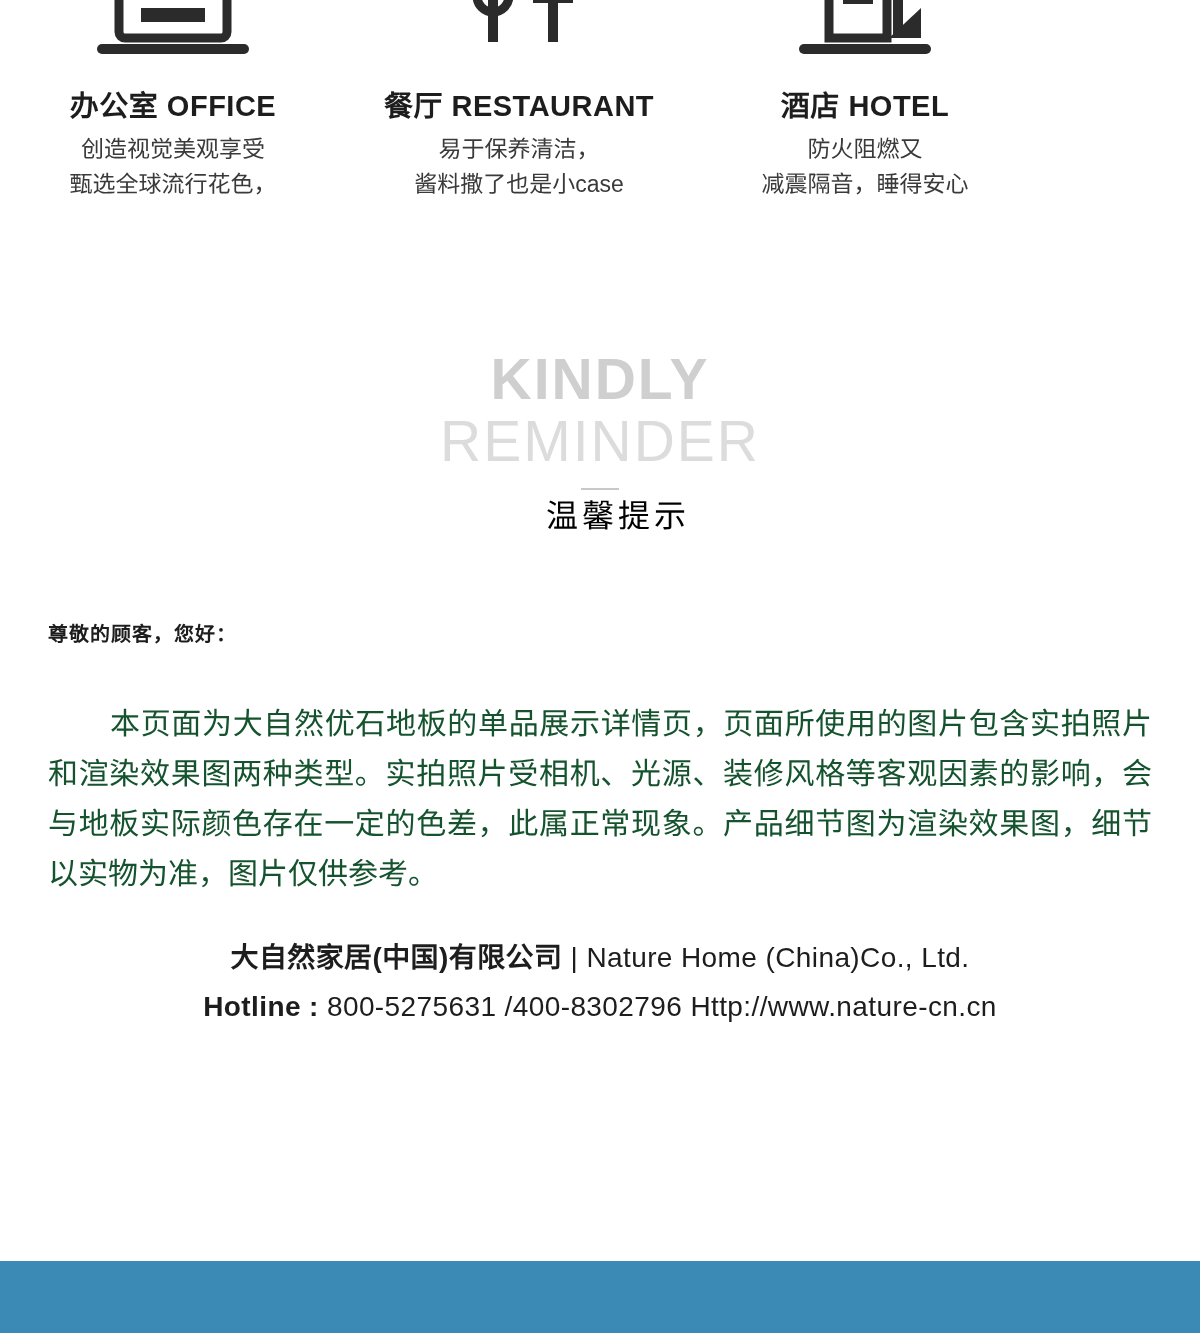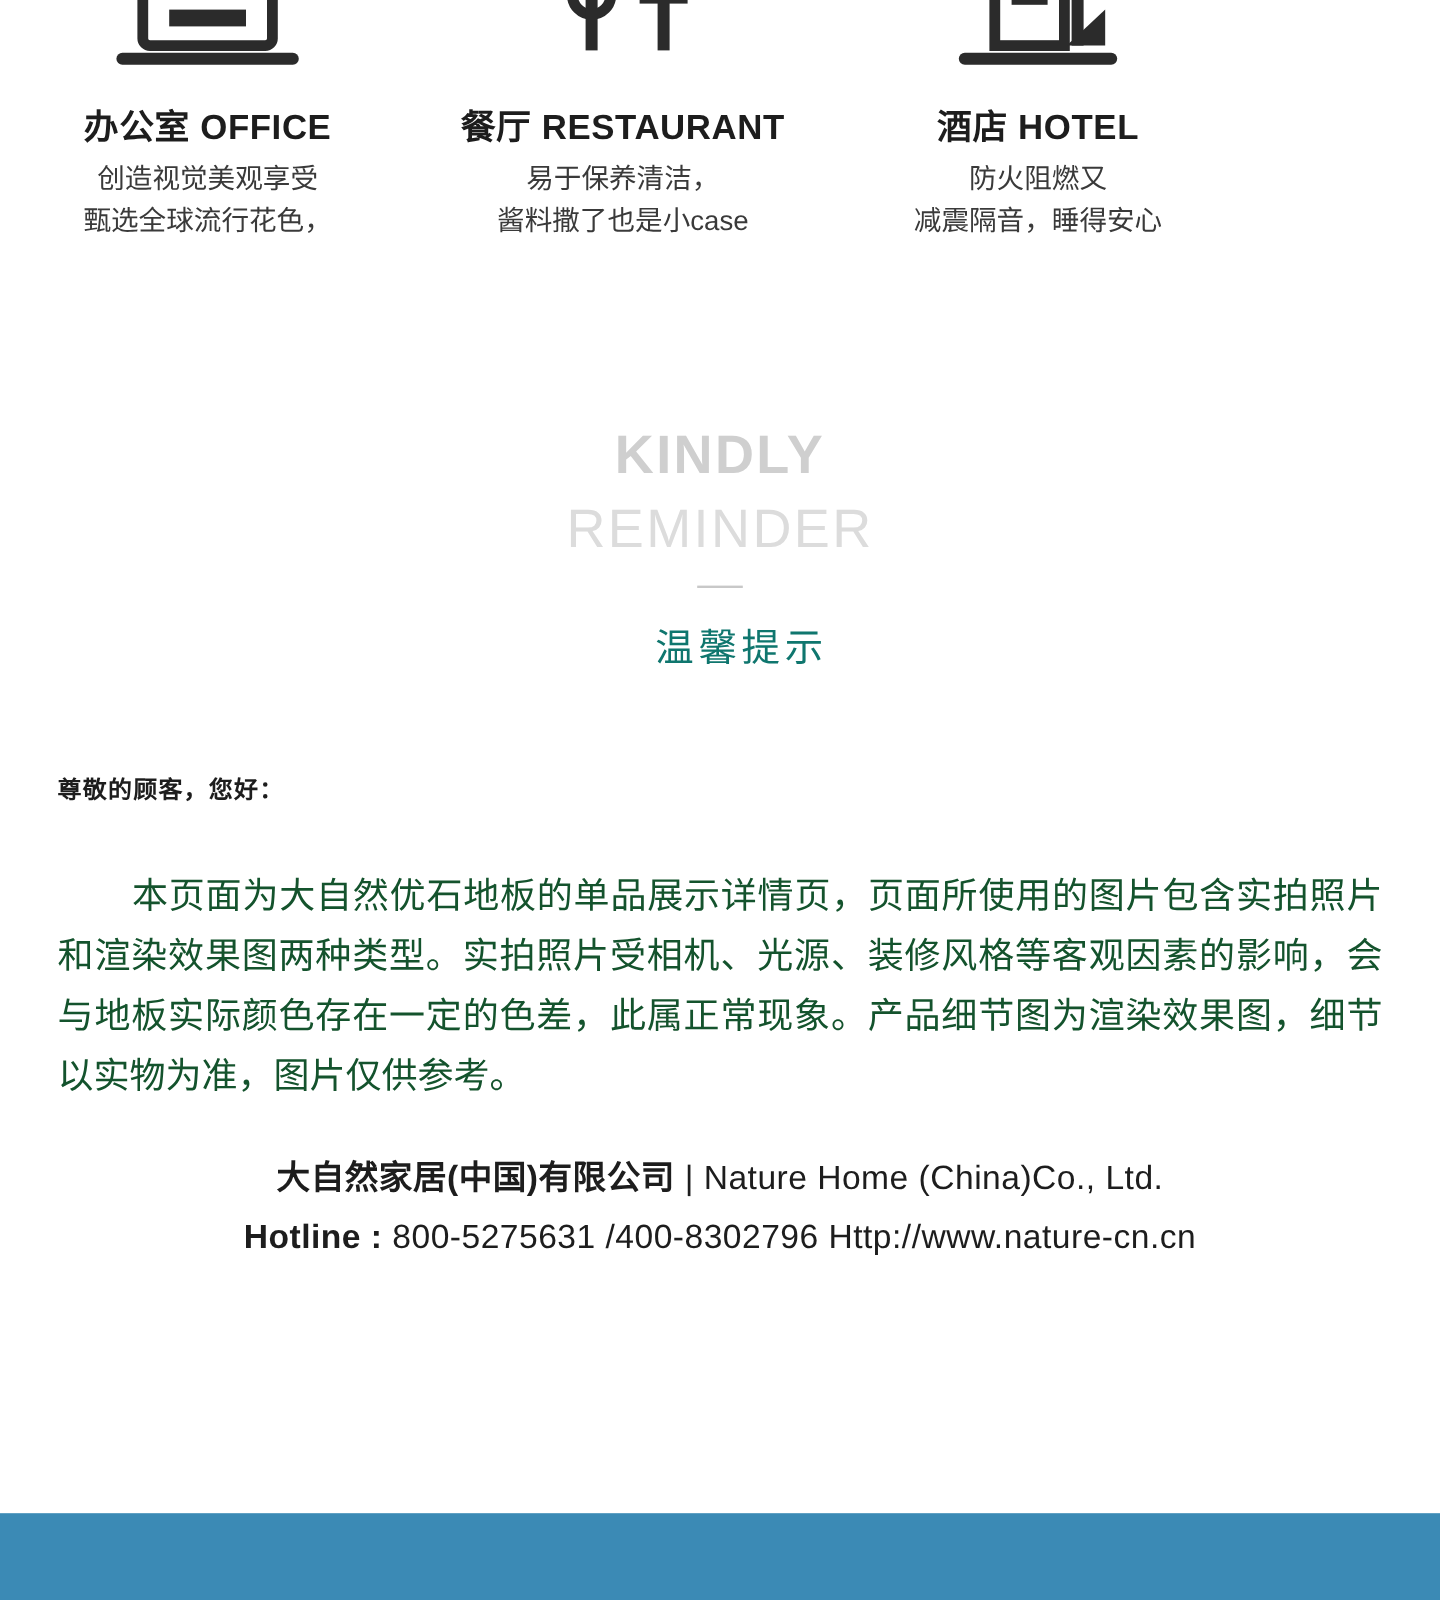--- a/index.html
+++ b/index.html
@@ -53,45 +53,44 @@
     color: #3a3a3a;
     margin-top: 8px;
   }
 
   
   .reminder-block {
     margin-top: 148px;
     text-align: center;
   }
   .reminder-en-1 {
-    font-size: 45px;
+    font-size: 57px;
     font-weight: bold;
     color: #cfcfcf;
     letter-spacing: 2px;
     line-height: 58px;
   }
   .reminder-en-2 {
-    font-size: 45px;
+    font-size: 57px;
     font-weight: 300;
     color: #dcdcdc;
     letter-spacing: 2px;
     line-height: 62px;
     margin-top: 2px;
   }
   .reminder-rule {
     width: 38px;
     height: 2px;
     background: #c8c8c8;
     margin: 16px auto 0 auto;
   }
   .reminder-cn {
     font-size: 32px;
-    color: #0f766e;
+    color: #000000;
     letter-spacing: 4px;
-    margin-top: 24px;
     padding-left: 36px;
   }
 
   
   .letter {
     margin-top: 82px;
     padding: 0 48px;
   }
   .salutation {
     font-size: 20px;

